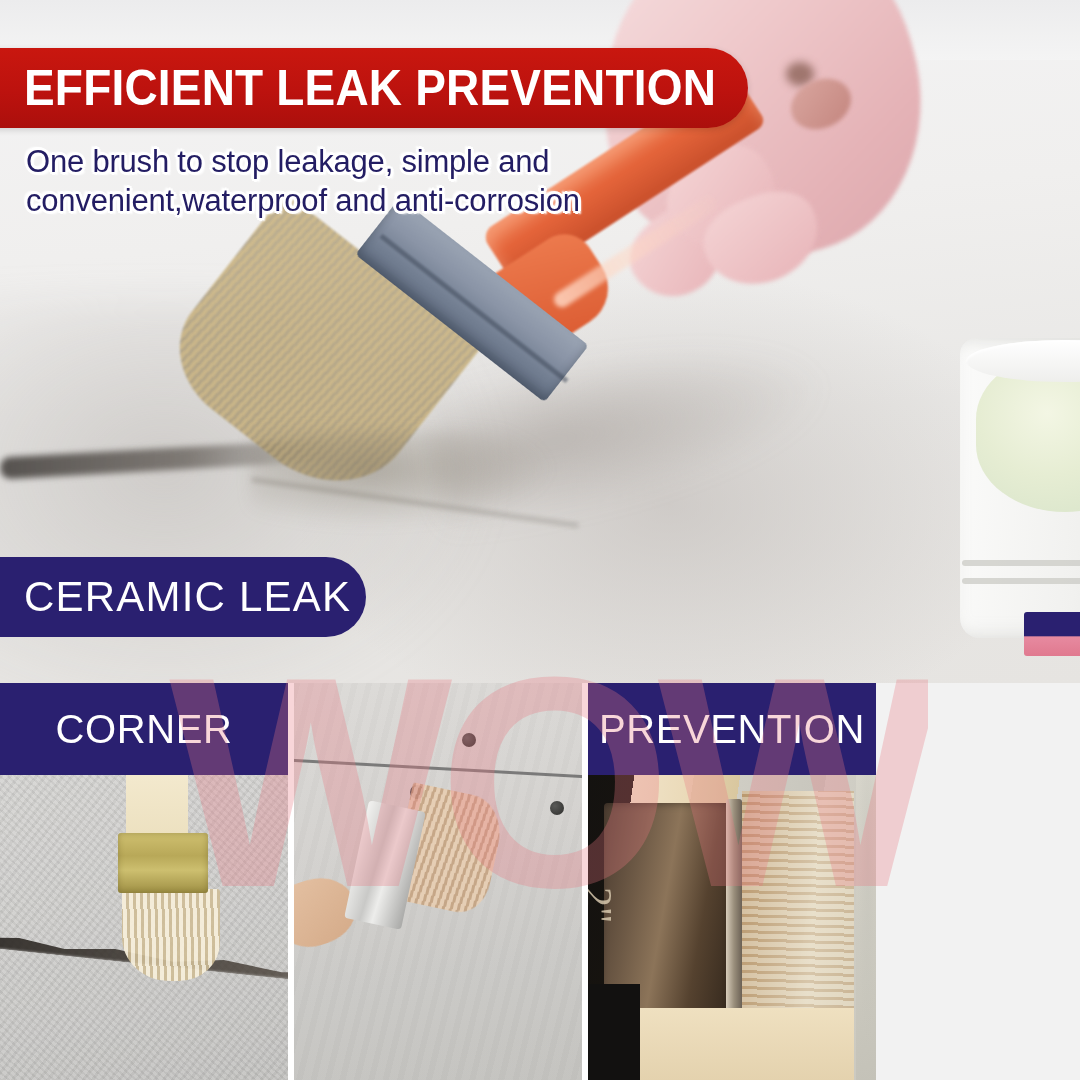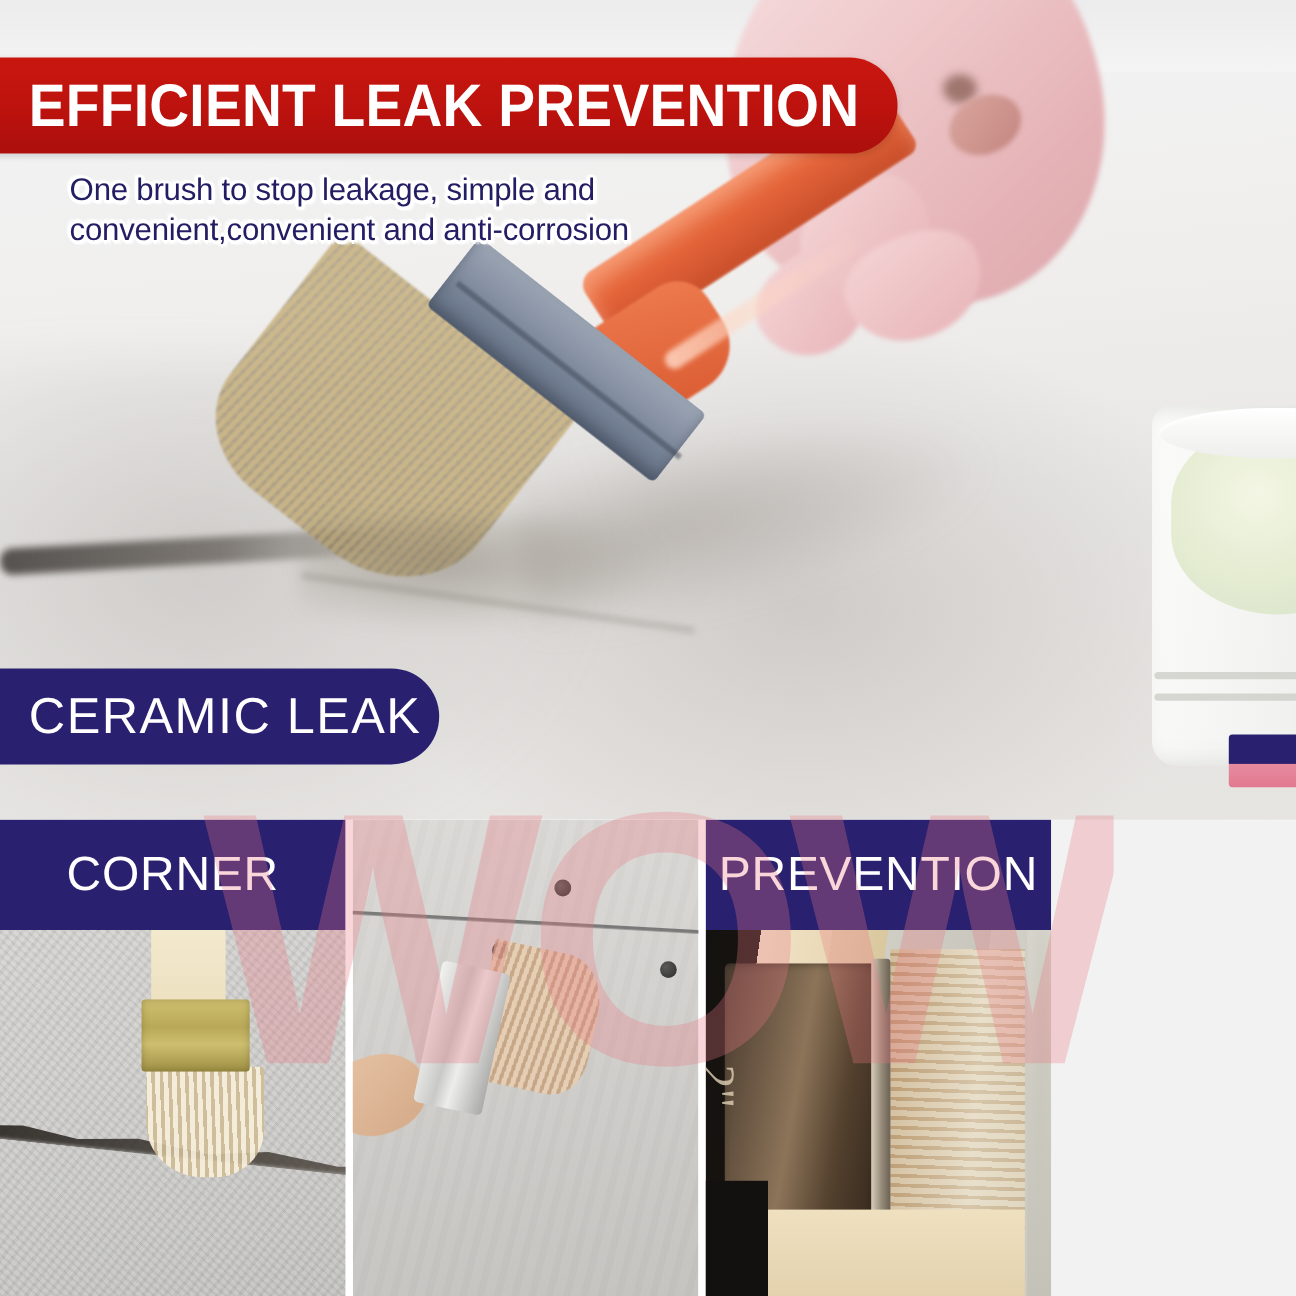--- a/index.html
+++ b/index.html
@@ -167,30 +167,29 @@
     line-height: 1;
     transform: scaleX(0.92);
     transform-origin: left center;
     white-space: nowrap;
   }
 
   
   .subtitle {
     position:absolute; left:26px; top:142px; width:660px;
     color:#231d63;
-    font-size: 26px;
+    font-size: 31px;
     font-weight: 400;
     line-height: 1.27;
     letter-spacing: -0.2px;
     text-shadow:
       -2px -2px 0 #fff,  2px -2px 0 #fff,
       -2px  2px 0 #fff,  2px  2px 0 #fff,
       -3px 0 0 #fff, 3px 0 0 #fff, 0 -3px 0 #fff, 0 3px 0 #fff,
       -3px -3px 2px rgba(255,255,255,0.95), 3px 3px 2px rgba(255,255,255,0.95);
-    margin-left: 32px;
   }
   .subtitle span { display:block; }
 
   
   .tile-badge {
     position:absolute; left:-16px; top:557px; width:382px; height:80px;
     background: #2a2070;
     border-radius: 0 44px 44px 0;
     display:flex; align-items:center; padding-left:40px;
   }
@@ -382,21 +381,21 @@
     <div class="bucket-ridge bucket-ridge2"></div>
     <div class="bucket-label"></div>
   </div>
 
   <div class="headline">
     <div class="headline-text">EFFICIENT LEAK PREVENTION</div>
   </div>
 
   <div class="subtitle">
     <span>One brush to stop leakage, simple and</span>
-    <span>convenient,convenient and anti-corrosion</span>
+    <span>convenient,waterproof and anti-corrosion</span>
   </div>
 
   <div class="tile-badge">
     <div class="tile-badge-text">CERAMIC LEAK</div>
   </div>
 
   <div class="watermark">WOW</div>
 
   <div class="strip">
 

